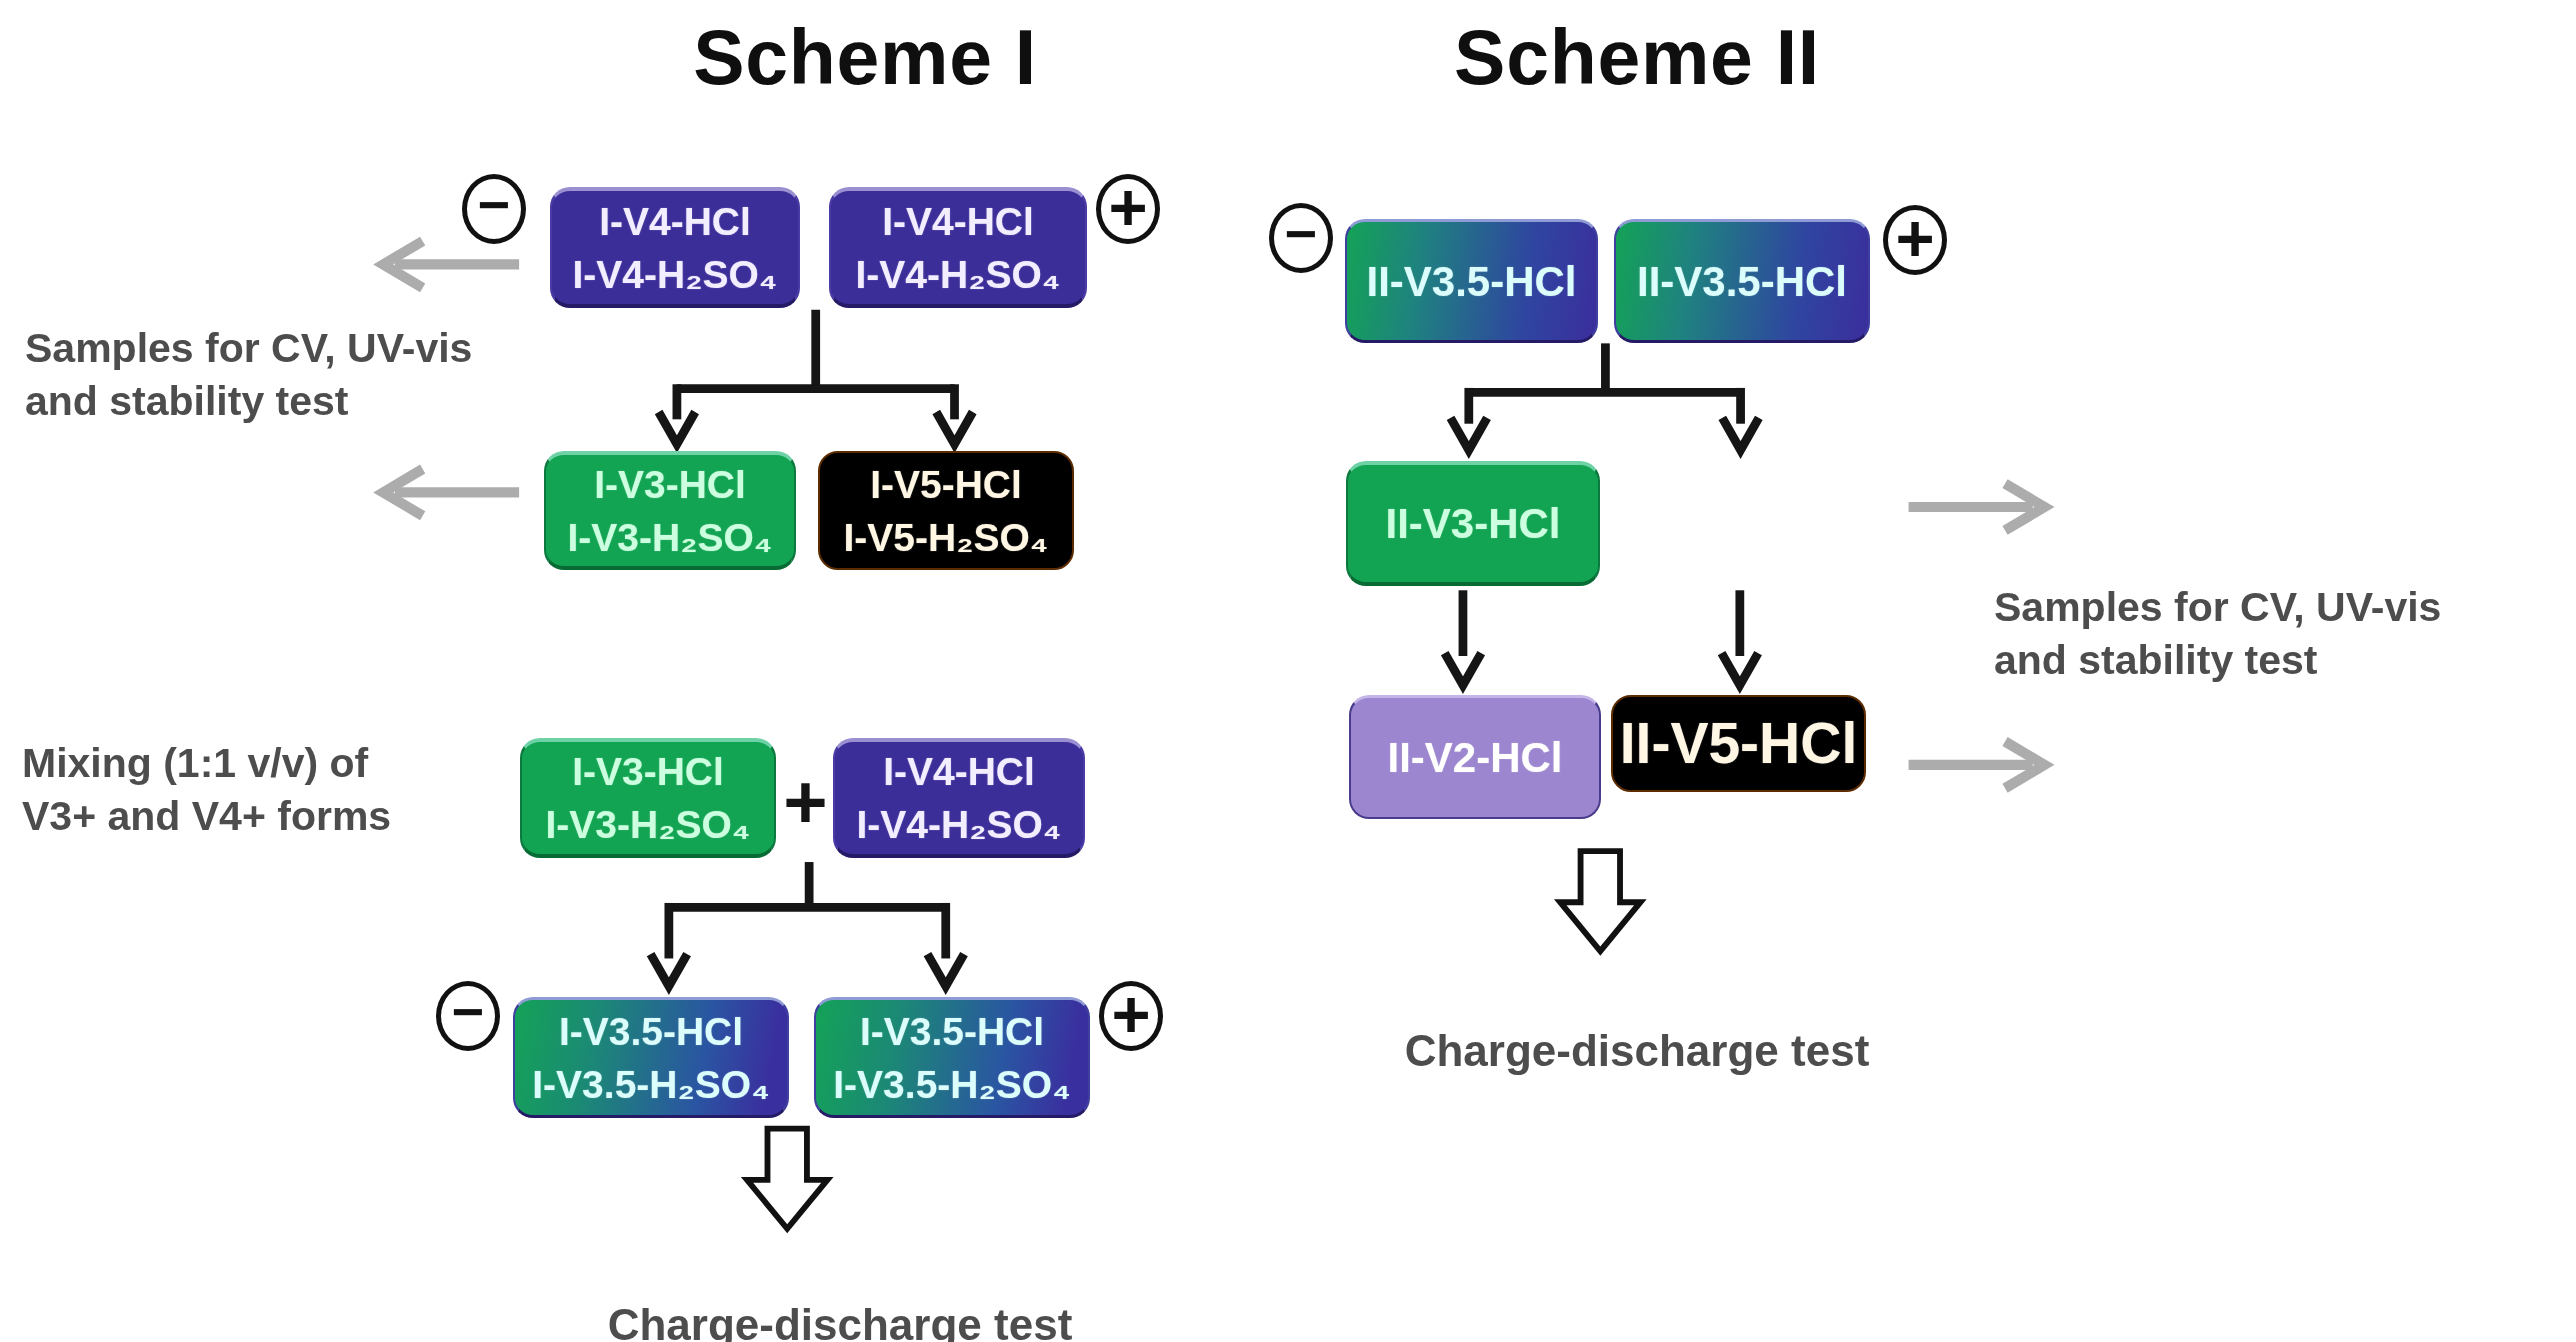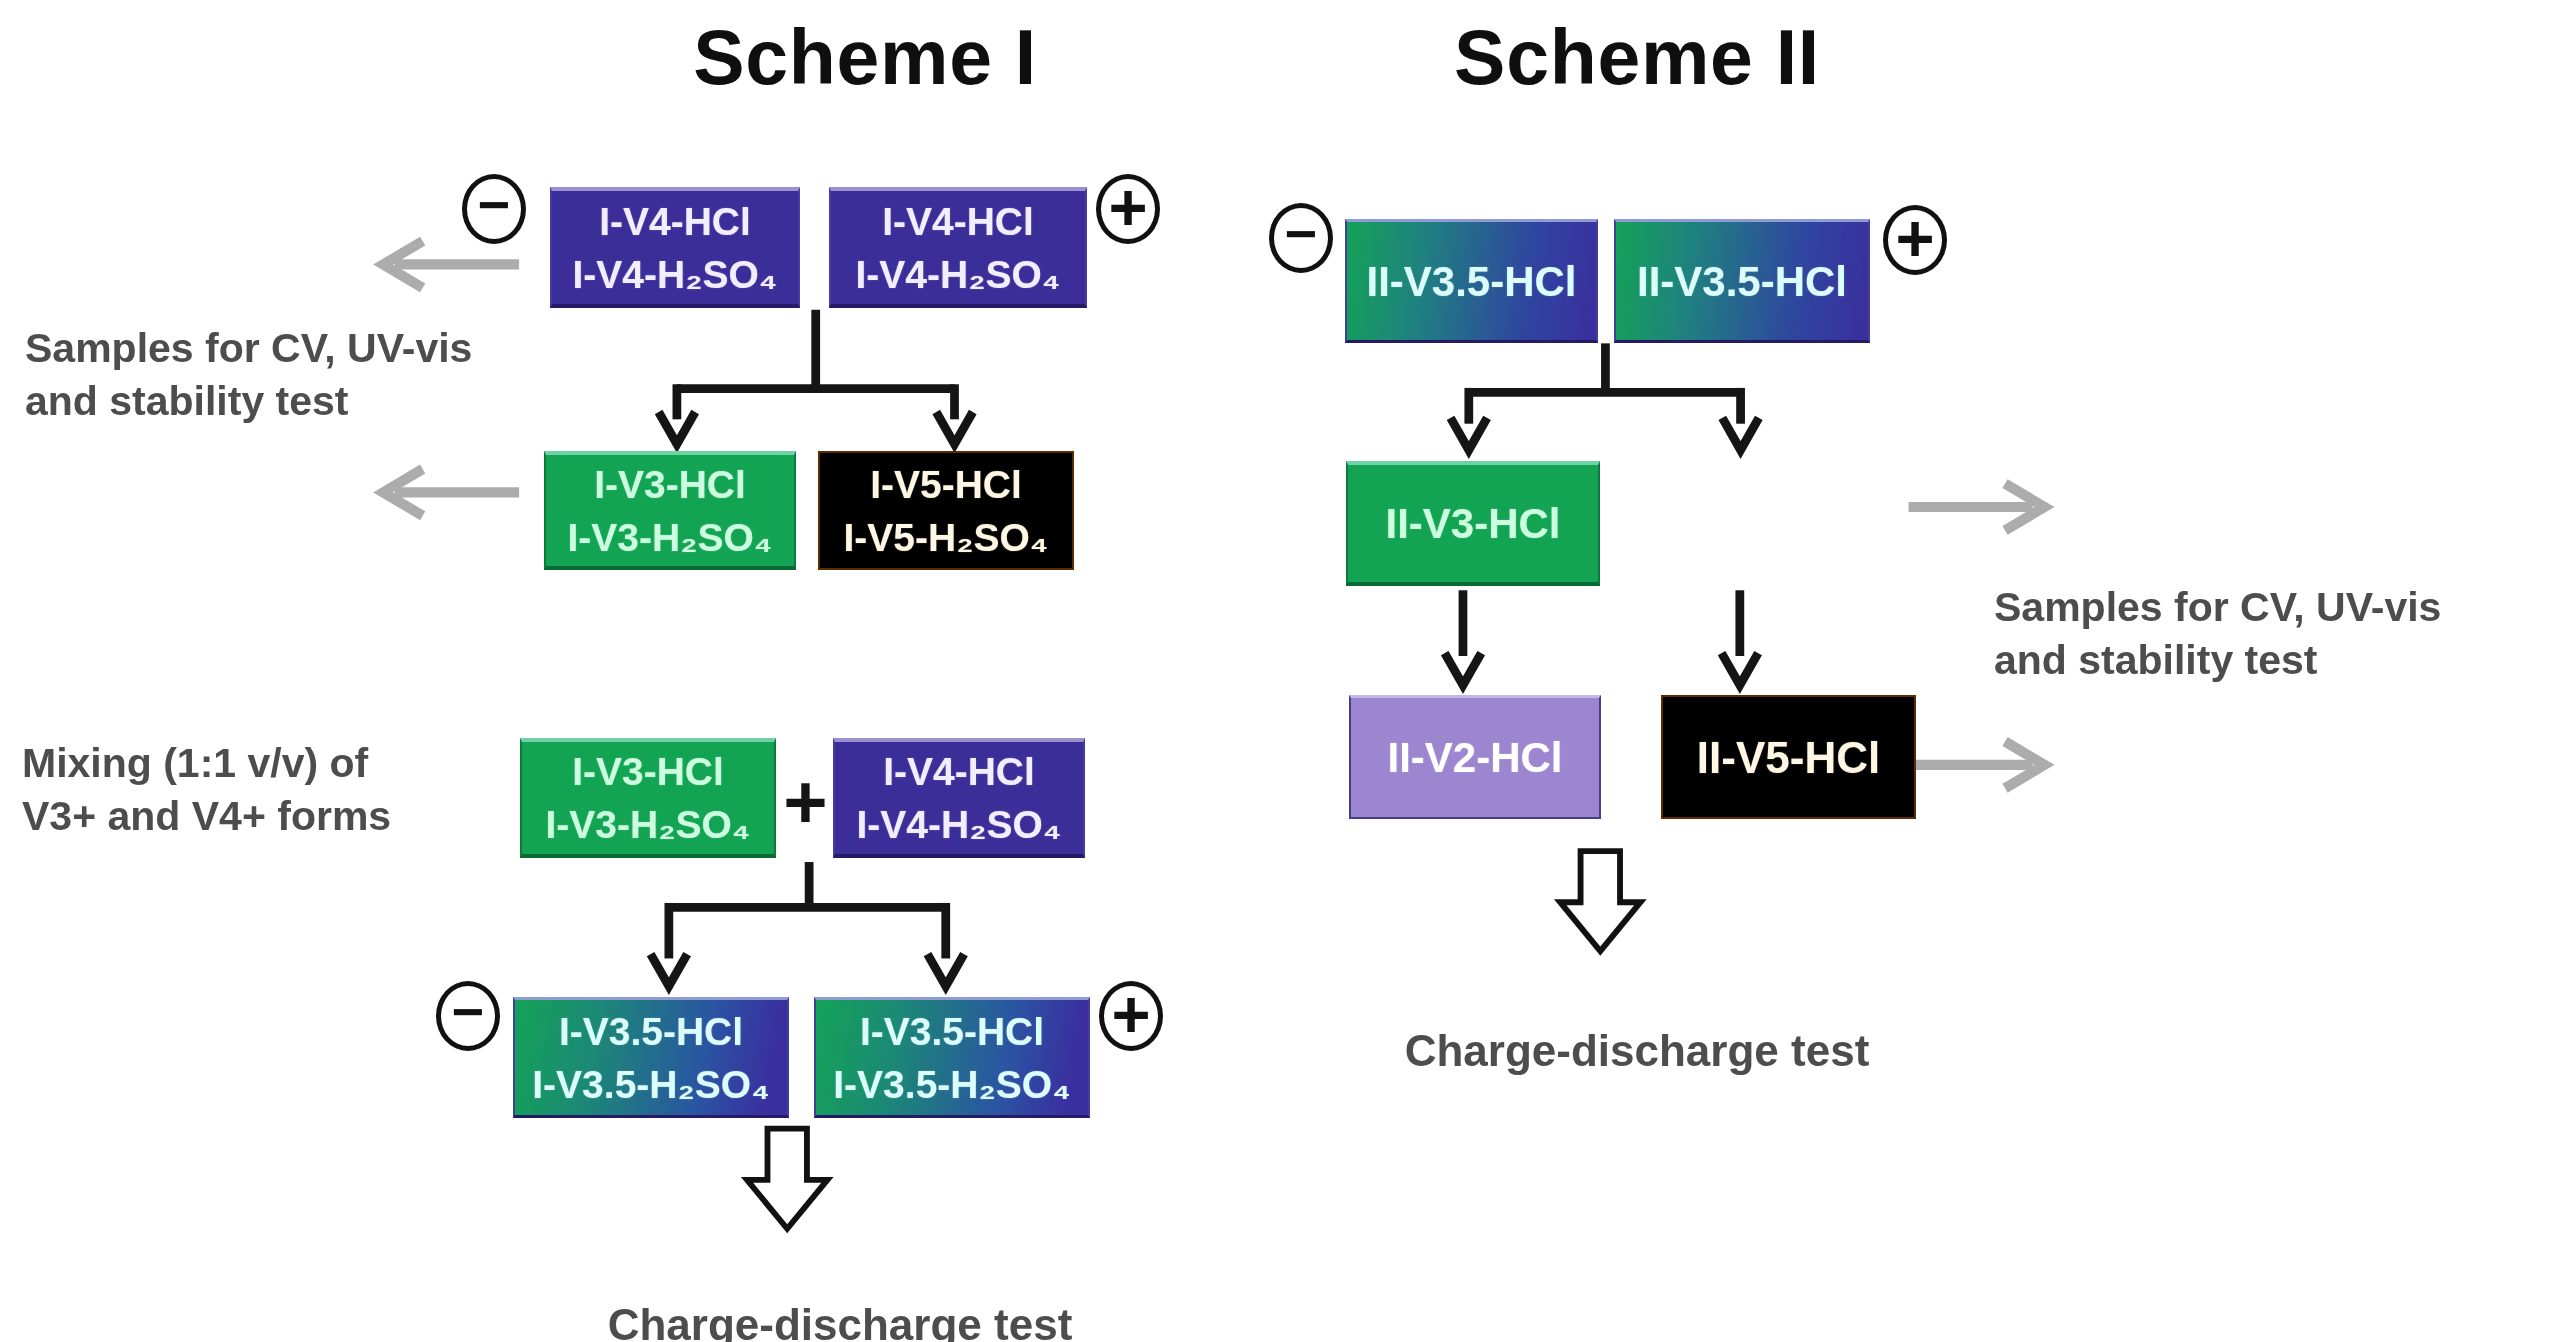--- a/index.html
+++ b/index.html
@@ -9,20 +9,21 @@
   }
   .overlay{position:absolute;left:0;top:0;pointer-events:none;}
   .title{
     position:absolute;text-align:center;font-size:77px;color:#0f0f0f;
     letter-spacing:0.7px;white-space:nowrap;
   }
   .box{
     position:absolute;display:flex;flex-direction:column;justify-content:center;align-items:center;
     text-align:center;font-size:39px;line-height:53px;color:#ffffff;box-sizing:border-box;
     text-shadow:0 0 1.5px rgba(255,255,255,.35);
+    border-radius:20px;
   }
   .box span{white-space:nowrap;}
   .indigo{
     background:#3c2e99;
     border:2.2px solid #4a3aa6;border-top:4.4px solid #9a8fd0;border-bottom:4.4px solid #241a66;
     color:#f2edff;
   }
   .green{
     background:#12a452;
     border:2.2px solid #0c7a3e;border-top:4.4px solid #6fd2a6;border-bottom:4.4px solid #086b33;
@@ -217,20 +218,20 @@
   </div>
 
   <div class="sidelabel" style="left:1994px;top:581px">
     <span>Samples for CV, UV-vis</span>
     <span>and stability test</span>
   </div>
 
   <div class="box lavender" style="left:1337px;top:695px;width:252px;height:124px;font-size:42px">
     <span>II-V2-HCl</span>
   </div>
-  <div class="box orange" style="left:1661px;top:695px;width:255px;height:124px;font-size:44px">
+  <div class="box orange" style="left:1611px;top:695px;width:255px;height:97px;font-size:57px">
     <span>II-V5-HCl</span>
   </div>
 
   <div class="charge" style="left:1323px;top:990px;width:628px">Charge-discharge test</div>
 
 </div>
 
 
 </body></html>

